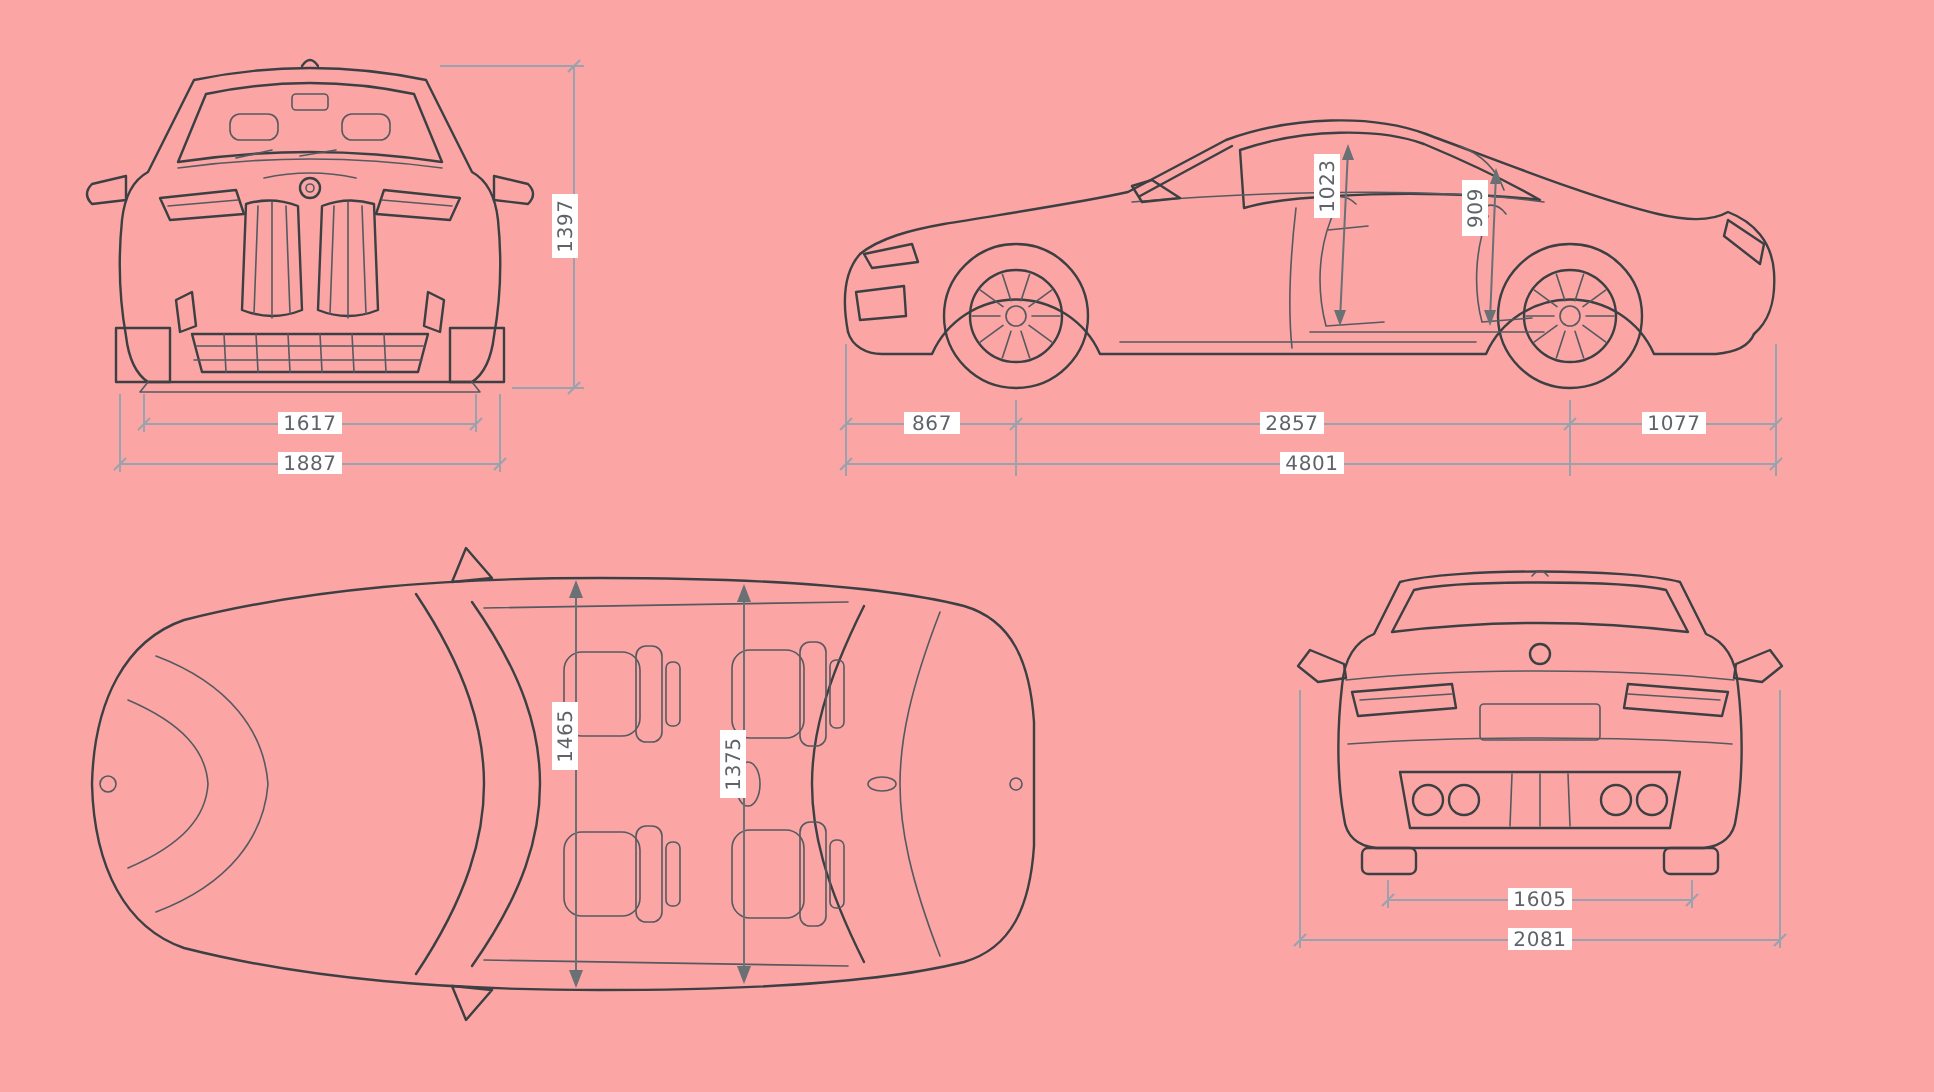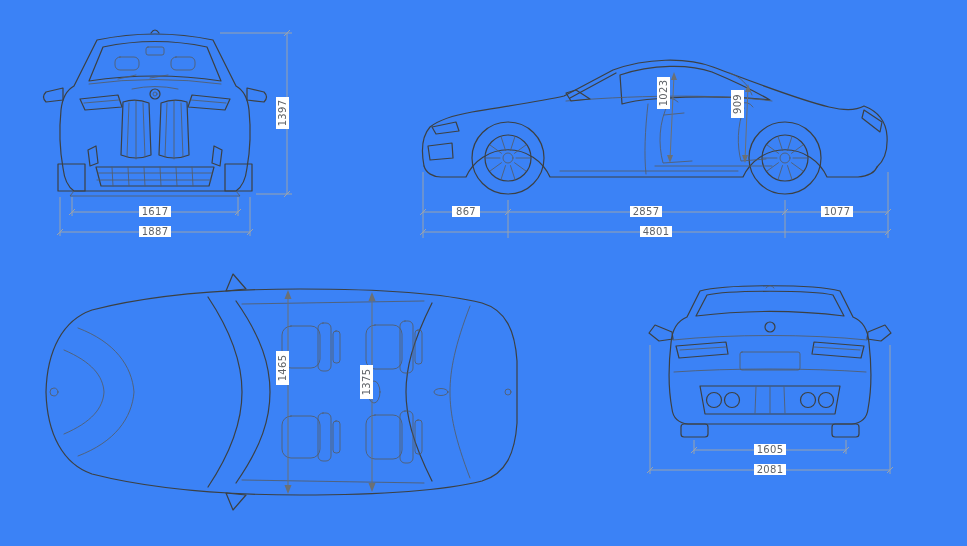--- a/index.html
+++ b/index.html
@@ -1,16 +1,16 @@
 <!DOCTYPE html>
 <html><head>
 <meta charset="utf-8">
 <style>
   html,body{margin:0;padding:0;background:#ffffff;}
-  .stage{position:relative;width:967px;height:546px;background:#3b82f6;overflow:hidden;}
+  .stage{position:relative;width:967px;height:546px;background:#fca5a5;overflow:hidden;}
   svg{position:absolute;left:0;top:0;}
   .car{stroke:#3c4043;fill:none;stroke-width:1.2;stroke-linecap:round;stroke-linejoin:round;}
   .car-thin{stroke:#555a60;fill:none;stroke-width:0.8;stroke-linecap:round;stroke-linejoin:round;}
   .dim{stroke:#9aa3ad;fill:none;stroke-width:1;}
   .arrow{fill:#6b7075;stroke:none;}
   .arrowline{stroke:#6b7075;fill:none;stroke-width:1;}
   .halo{fill:#ffffff;stroke:none;}
   .dim-text{font-family:"DejaVu Sans","Liberation Sans",sans-serif;font-size:10px;fill:#5f6368;letter-spacing:0.3px;}
 </style>
 </head>

